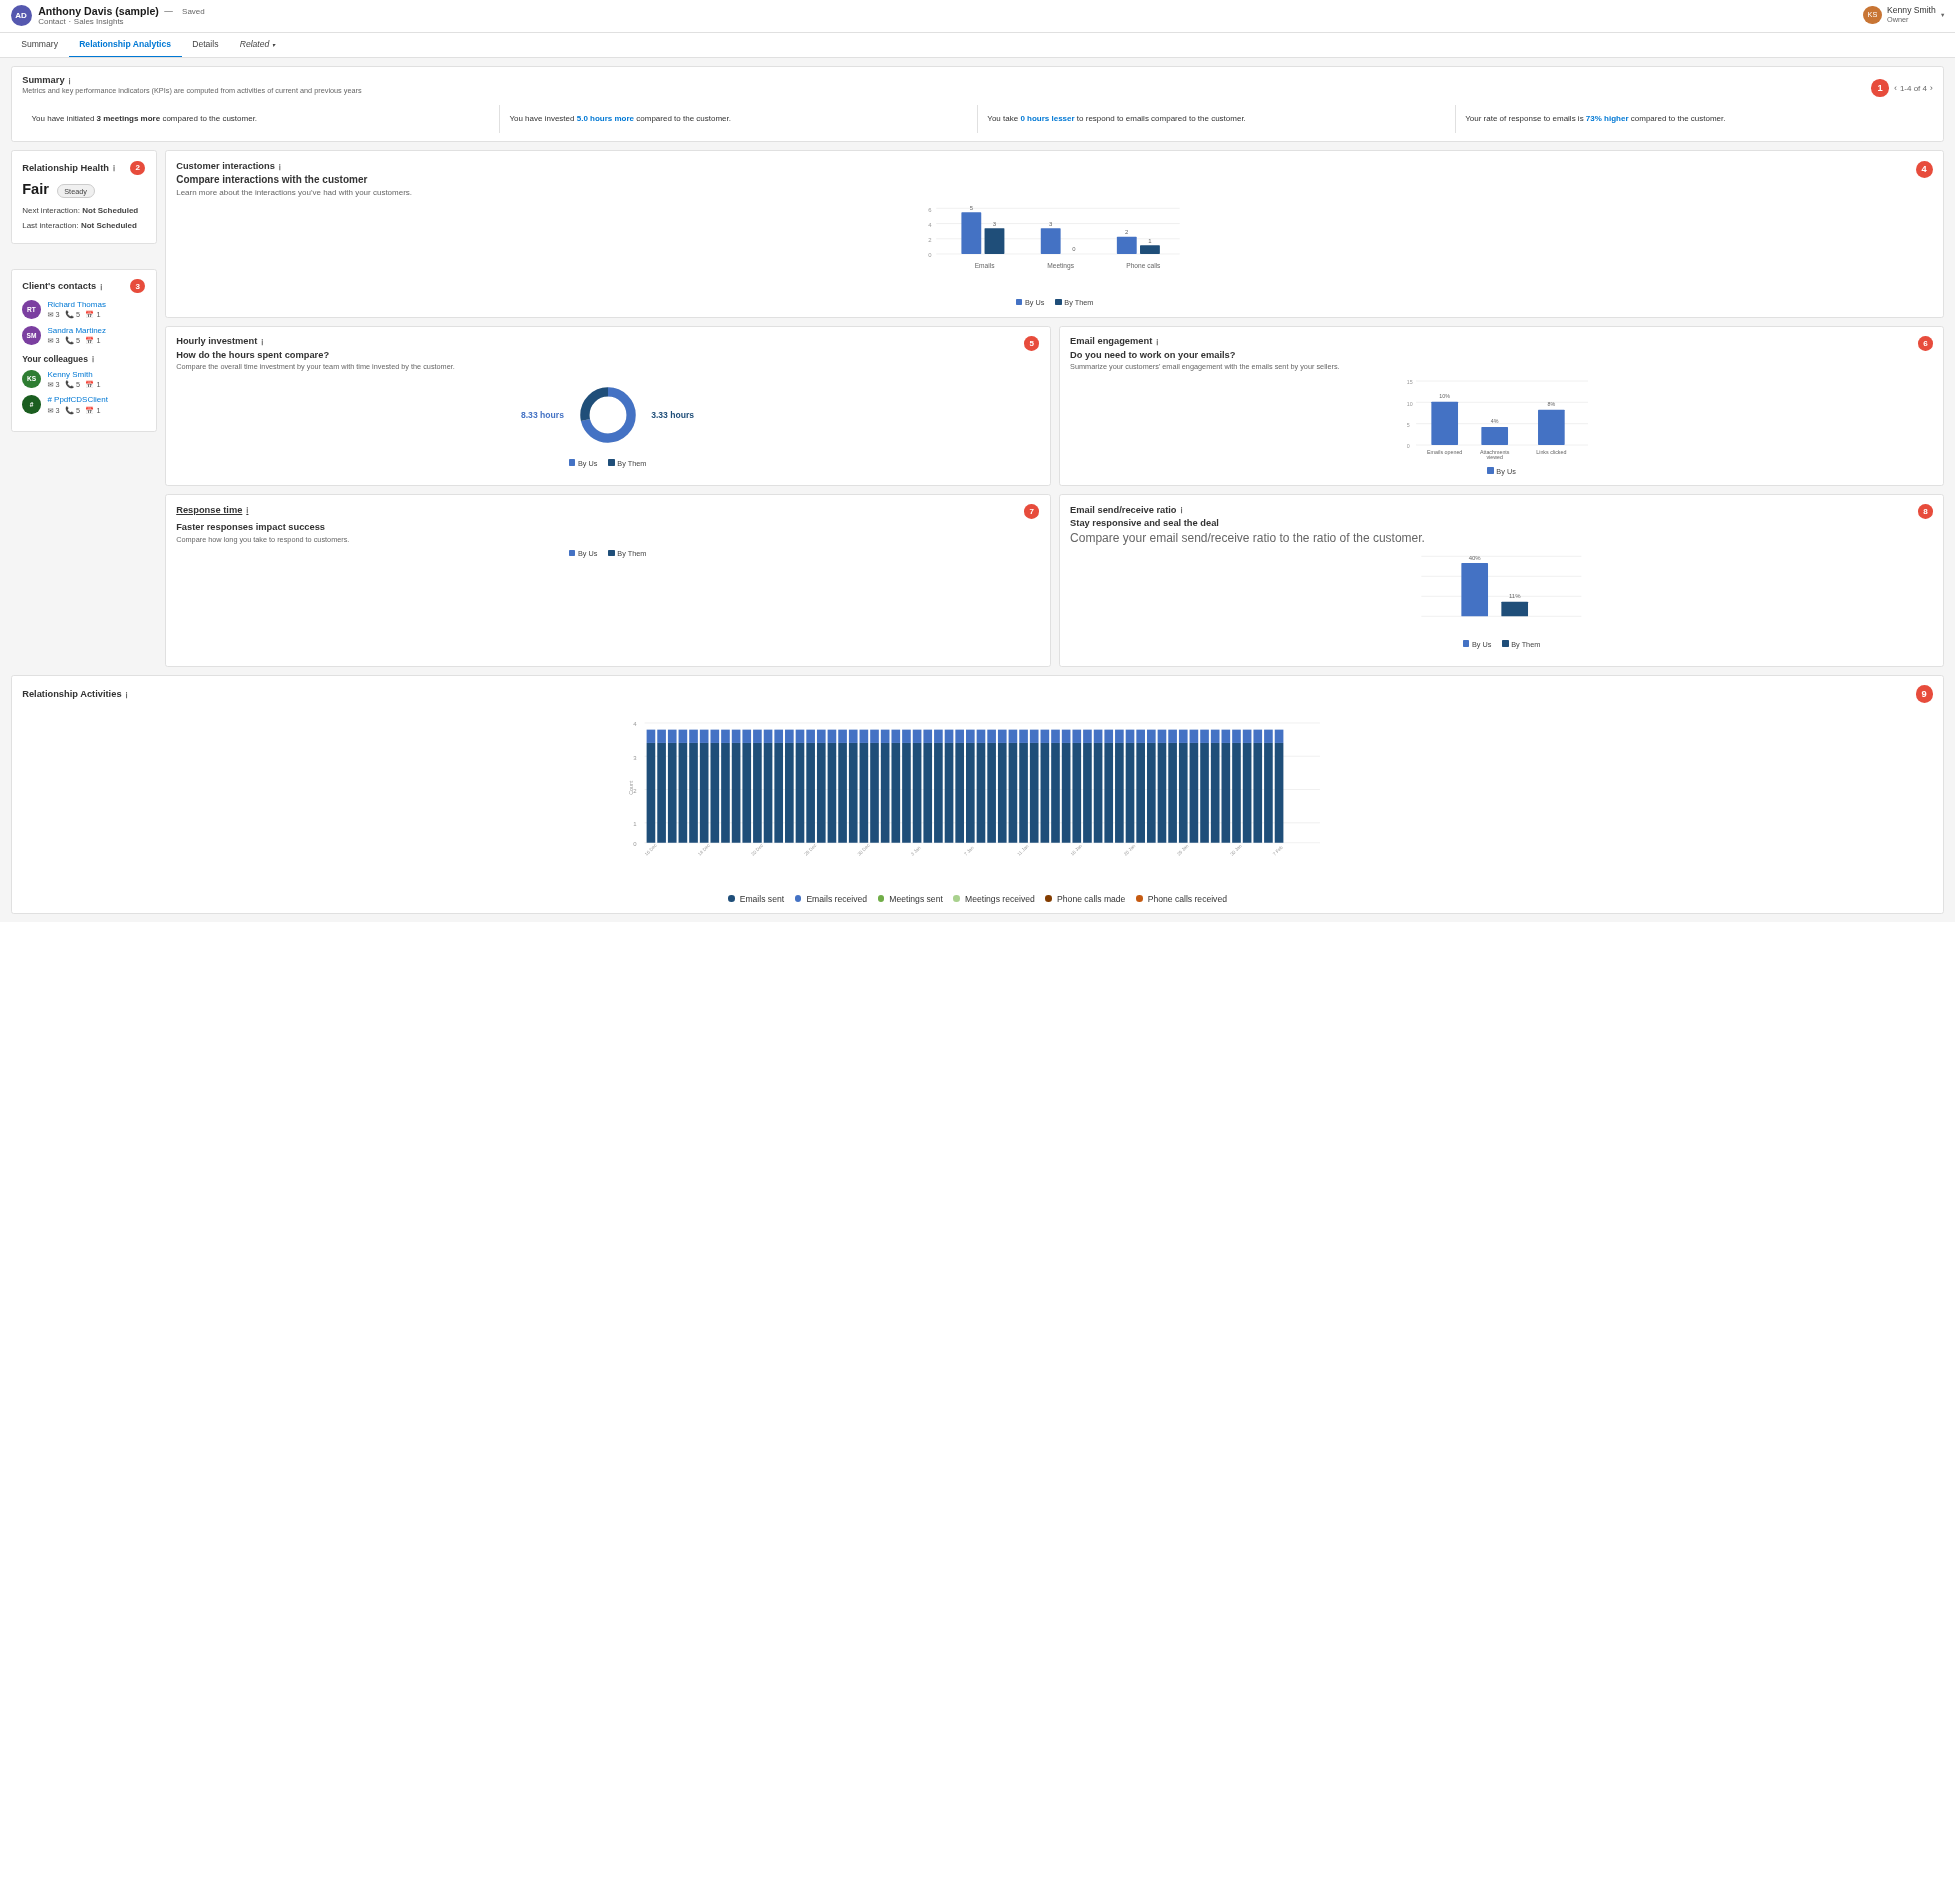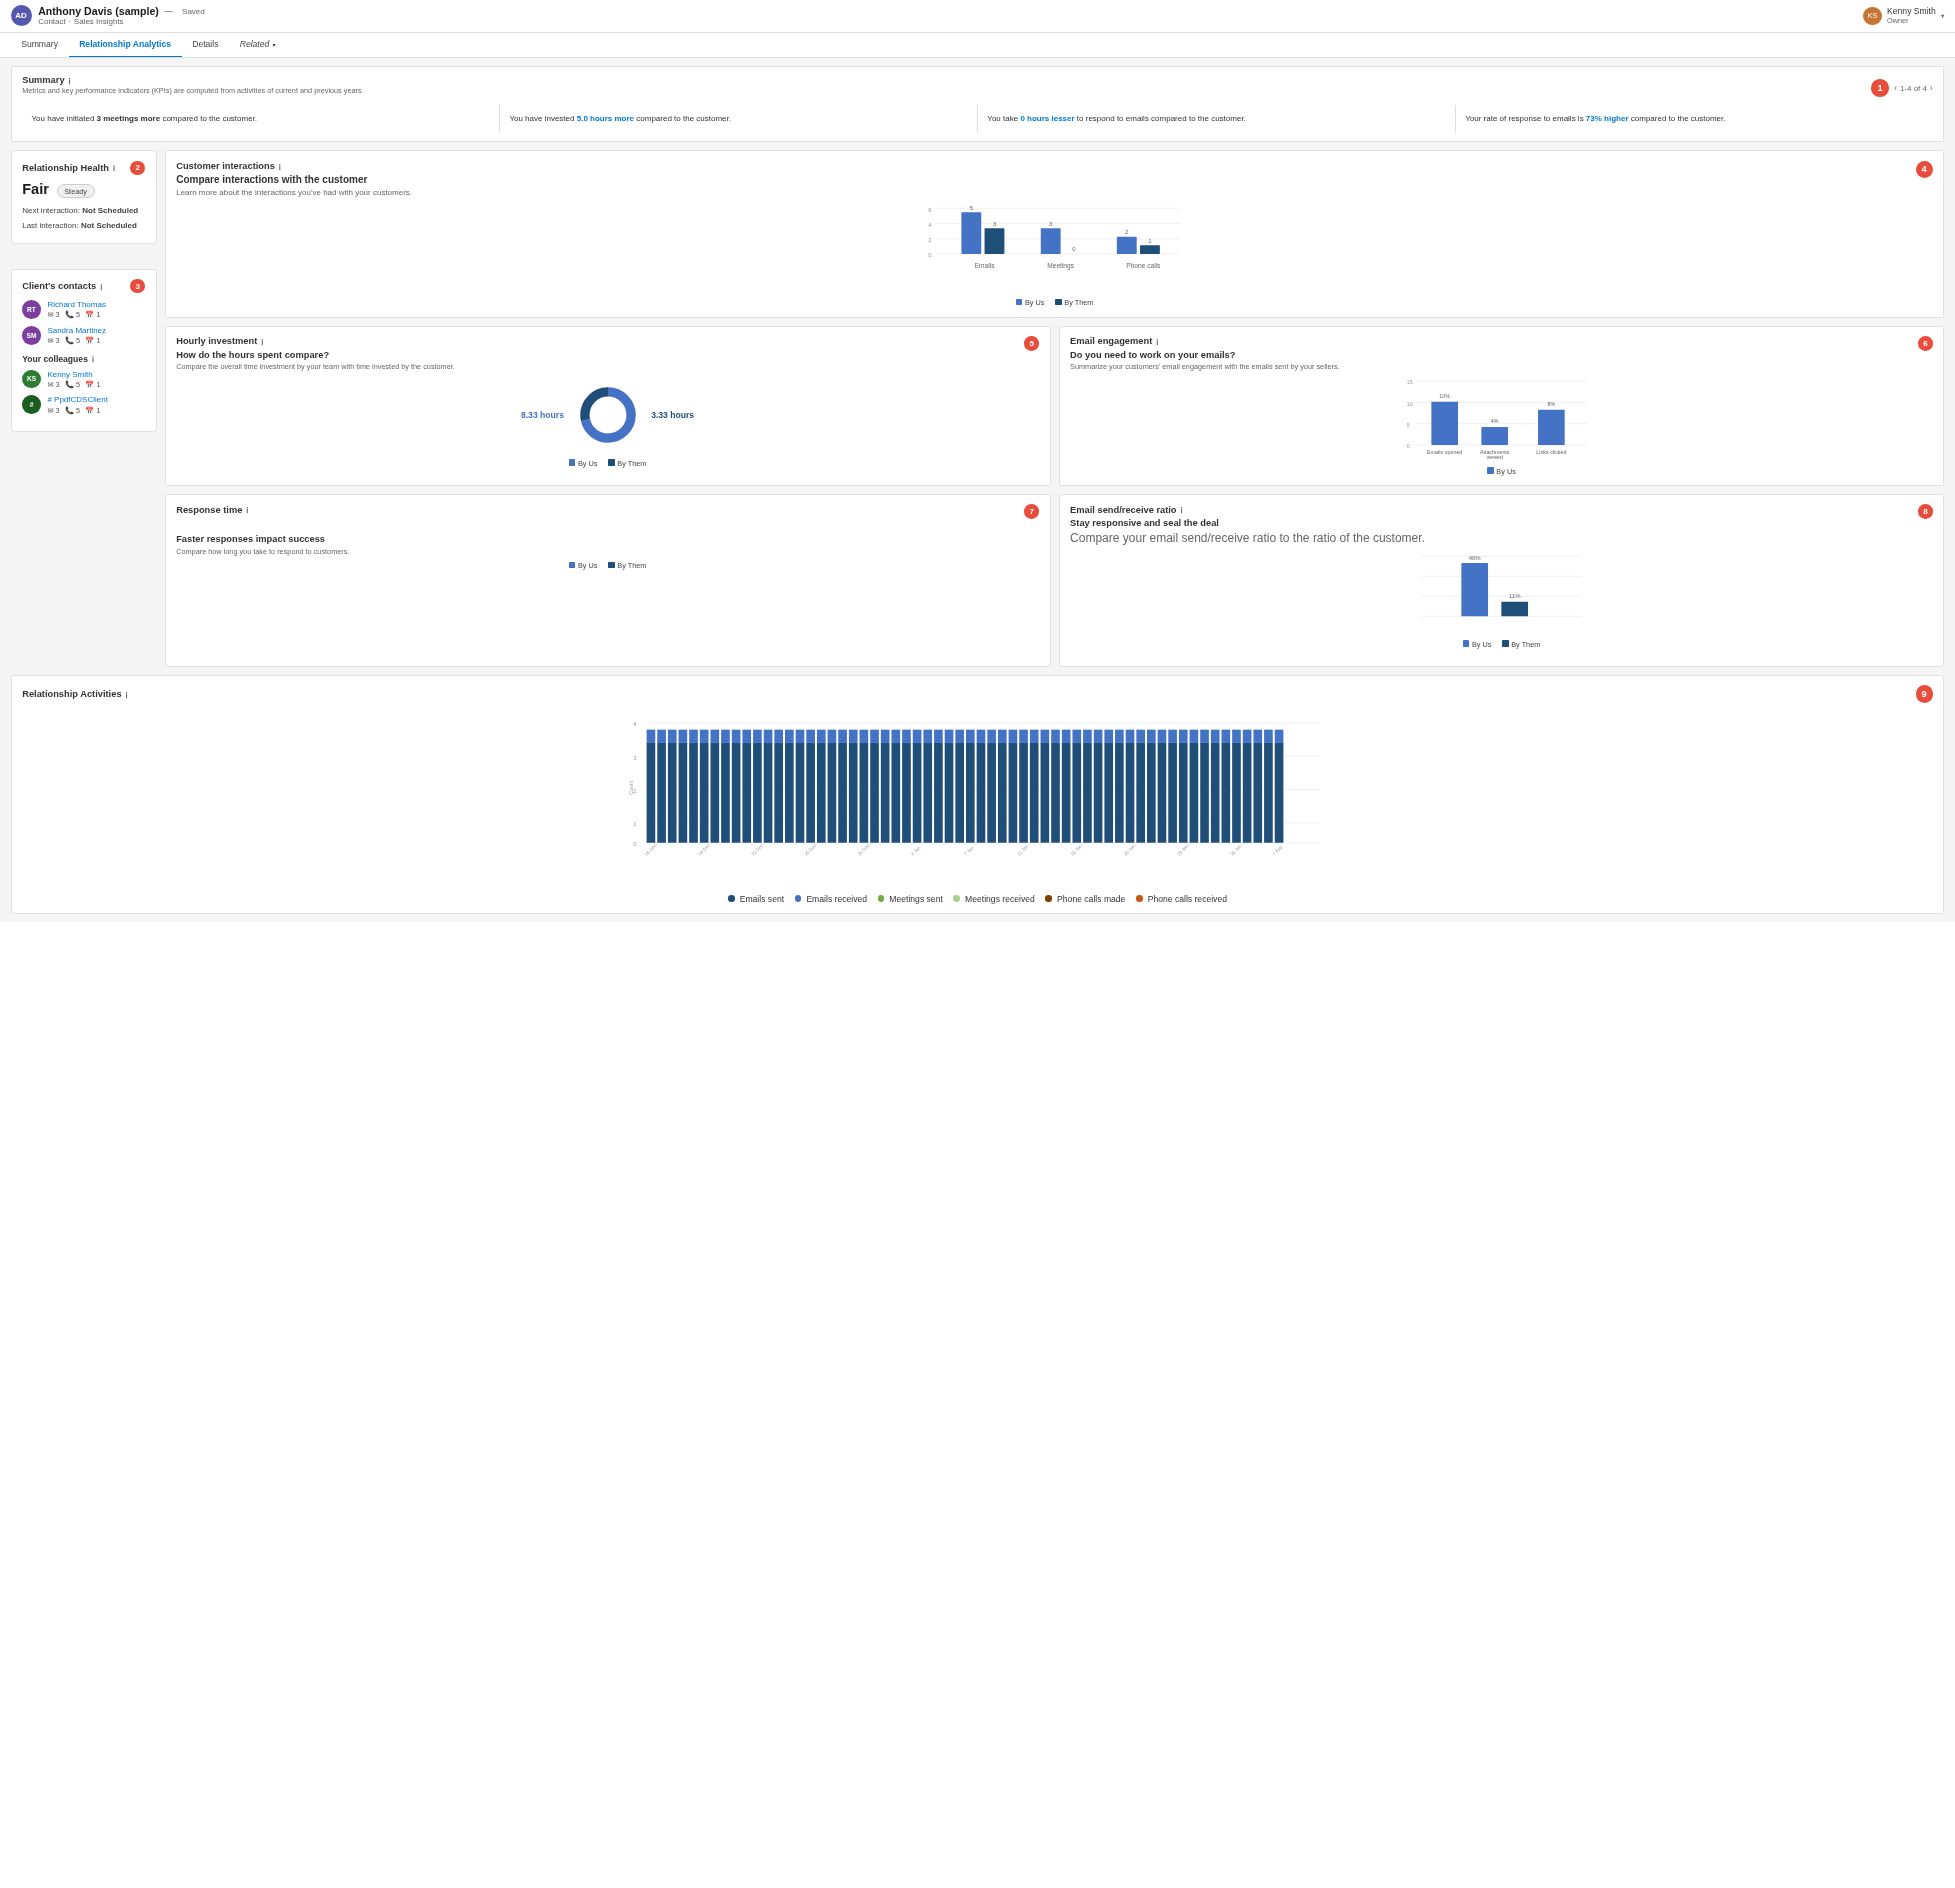--- a/index.html
+++ b/index.html
@@ -1,20 +1,20 @@
 <!DOCTYPE html>
 <html style="font-size:10.6px"><head>
   <meta charset="utf-8">
   <style>
     * { box-sizing: border-box; margin: 0; padding: 0; }
     body { font-family: 'Segoe UI', sans-serif; font-size: 8.6px; background: #fff; color: #333; }
 
     
     .top-header {
-      display: flex; align-items: center; justify-content: space-between;
+      display: flex; align-items: flex-start; justify-content: space-between;
       padding: 5.3px 10.6px; border-bottom: 0.7px solid #e0e0e0; background: #fff;
     }
     .top-header-left { display: flex; align-items: center; gap: 6.6px; }
     .avatar-circle {
       width: 21px; height: 21px; border-radius: 50%; background: #5558af;
       display: flex; align-items: center; justify-content: center;
       color: #fff; font-size: 8px; font-weight: 600;
     }
     .contact-name { font-size: 10.6px; font-weight: 600; color: #1a1a1a; }
     .saved-badge { font-size: 8px; color: #666; margin-left: 4px; }
@@ -392,21 +392,21 @@
             </div>
           </div>
         </div>
       </div>
 
       <div class="grid-2">
 
         <div class="card">
           <div style="display:flex;align-items:flex-start;justify-content:space-between;">
             <div>
-              <div class="section-title" style="margin-bottom:19px;">
+              <div class="section-title" style="margin-bottom:7px;text-decoration:underline;">
                 <span>Response time</span>
                 <span class="info-icon">ℹ</span>
               </div>
               <div style="font-size:9.3px;font-weight:600;margin-bottom:2.7px;">Faster responses impact success</div>
               <div style="font-size:7.3px;color:#666;">Compare how long you take to respond to customers.</div>
             </div>
             <div class="step-badge" style="position:static;width:14.6px;height:14.6px;font-size:8px;">7</div>
           </div>
           <div class="chart-legend">
             <span><span class="legend-dot" style="background:#4472c4;"></span>By Us</span>

